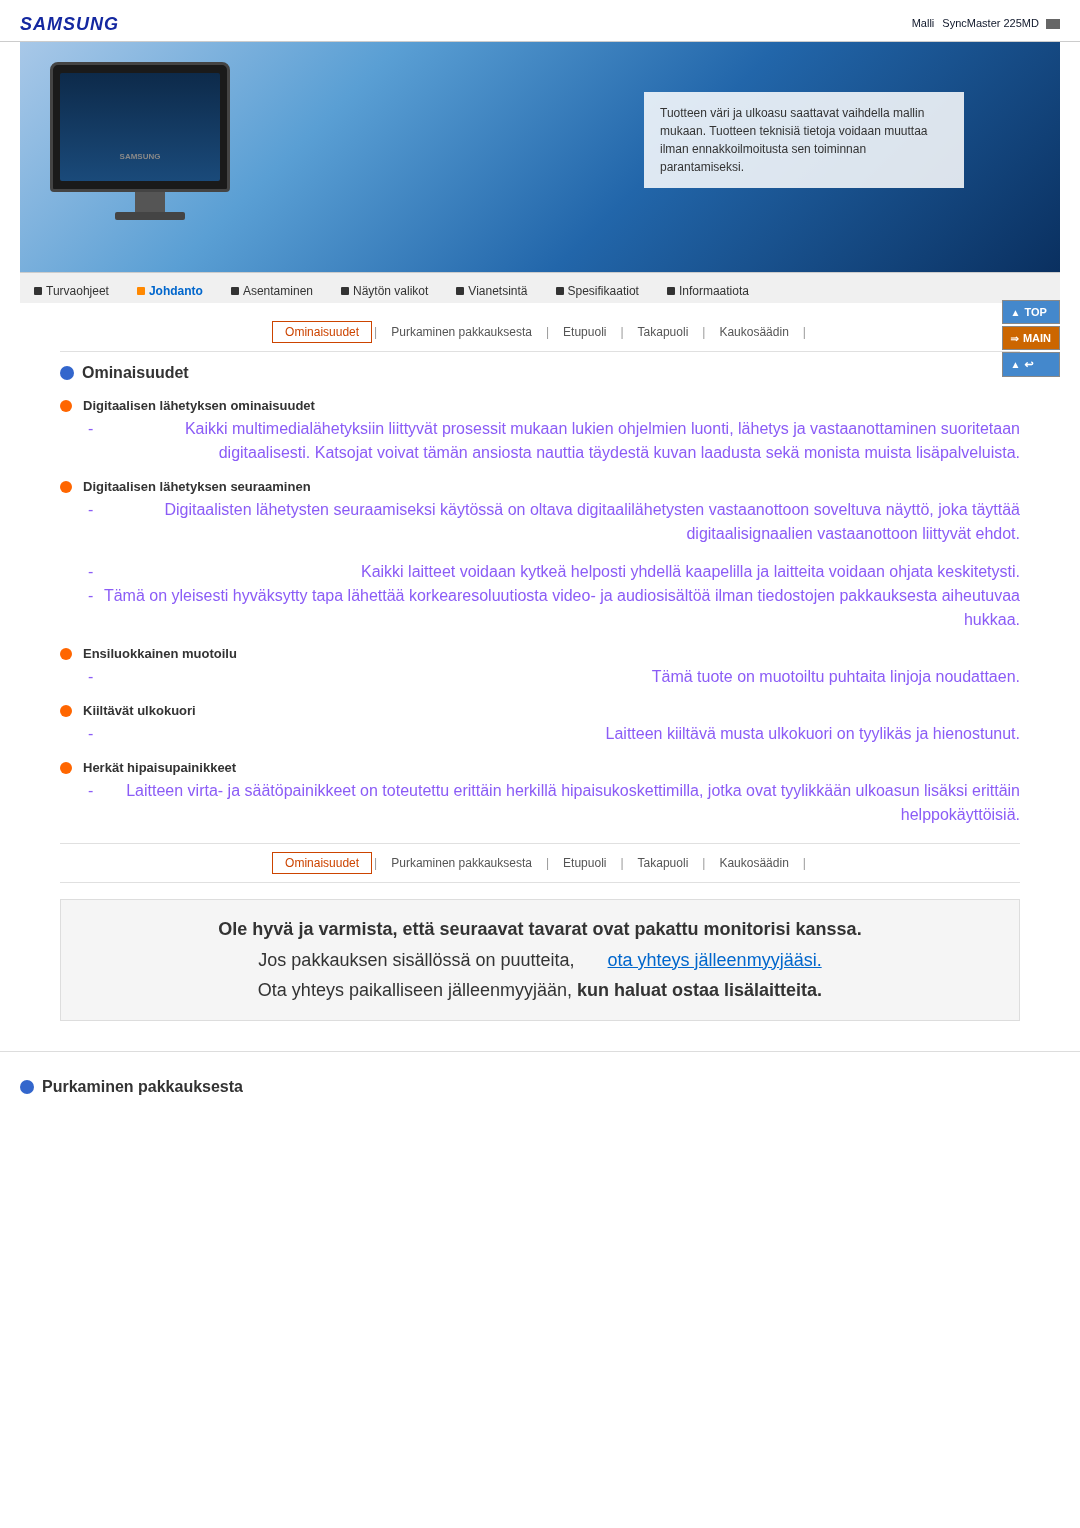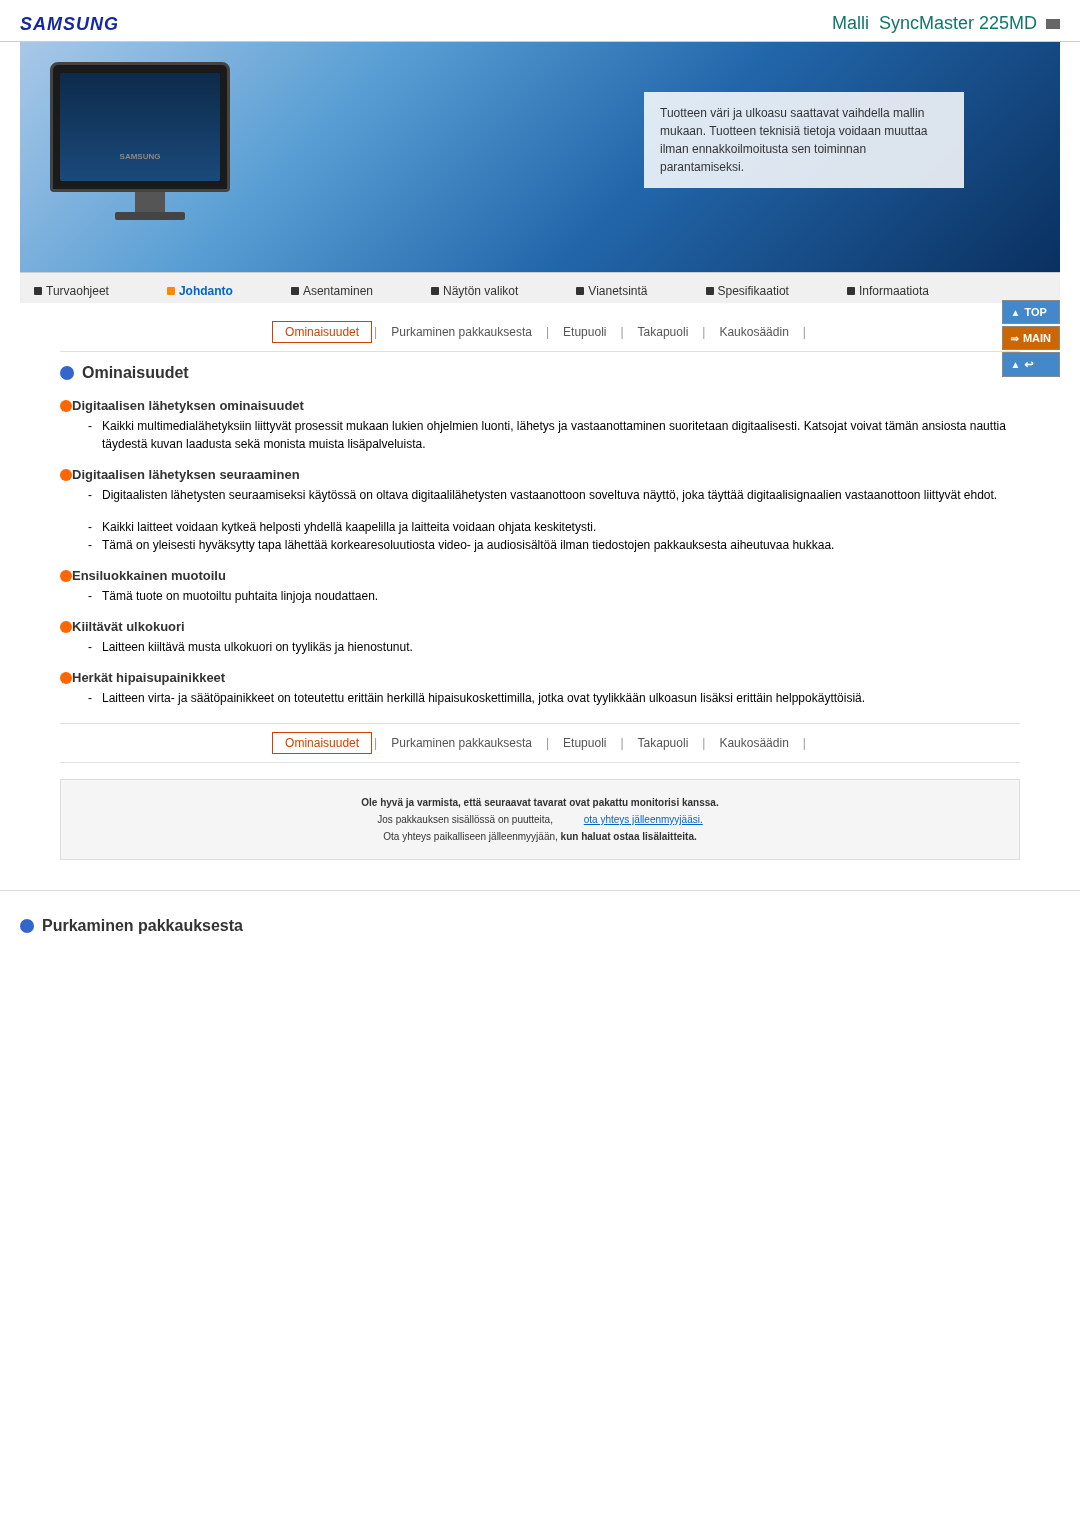--- a/index.html
+++ b/index.html
@@ -26,22 +26,22 @@
       color: #1428A0;
       letter-spacing: 1px;
     }
     .samsung-logo span {
       font-style: italic;
       font-size: 18px;
       font-weight: bold;
       color: #1428A0;
     }
     .model-info {
-      font-size: 18px;
-      color: #0f766e;
+      font-size: 11px;
+      color: #0f172a;
     }
     .model-info .model-label {
       margin-right: 5px;
     }
 
     
     .hero {
       position: relative;
       background: linear-gradient(135deg, #a8c8e8 0%, #5a9fd4 30%, #2266aa 60%, #0a3060 100%);
       height: 230px;
@@ -104,21 +104,20 @@
       line-height: 1.5;
     }
 
     
     .nav-tabs {
       display: flex;
       background: #f0f0f0;
       border-top: 1px solid #ccc;
       margin: 0 20px;
       padding: 6px 0 0 0;
-      gap: 30px;
     }
     .nav-tab {
       padding: 5px 14px;
       font-size: 12px;
       color: #333;
       cursor: pointer;
       white-space: nowrap;
       display: flex;
       align-items: center;
       gap: 4px;
@@ -196,34 +195,35 @@
       flex-shrink: 0;
     }
 
     
     .feature-item {
       margin-bottom: 14px;
     }
     .feature-title {
       display: flex;
       align-items: center;
-      gap: 0;
+      gap: 11px;
       font-weight: bold;
       font-size: 13px;
       margin-bottom: 4px;
     }
     .feature-title .orange-circle {
       width: 12px;
       height: 12px;
     }
     .feature-desc {
       margin-left: 28px;
-      font-size: 12px;
-      color: #000000;
+      font-size: 16px;
+      color: #8b5cf6;
       line-height: 1.5;
+      text-align: right;
     }
     .feature-desc li {
       list-style: none;
       padding-left: 14px;
       position: relative;
     }
     .feature-desc li::before {
       content: '-';
       position: absolute;
       left: 0;
@@ -240,21 +240,21 @@
       border-top: 1px solid #e0e0e0;
       border-bottom: 1px solid #e0e0e0;
       margin: 16px 0;
     }
 
     
     .info-box {
       background: #f5f5f5;
       border: 1px solid #ddd;
       padding: 14px 20px;
-      font-size: 10px;
+      font-size: 18px;
       text-align: center;
       line-height: 1.7;
       margin: 10px 0;
     }
     .info-box .link-blue {
       color: #0066cc;
       text-decoration: underline;
     }
     .info-box .bold-text {
       font-weight: bold;

